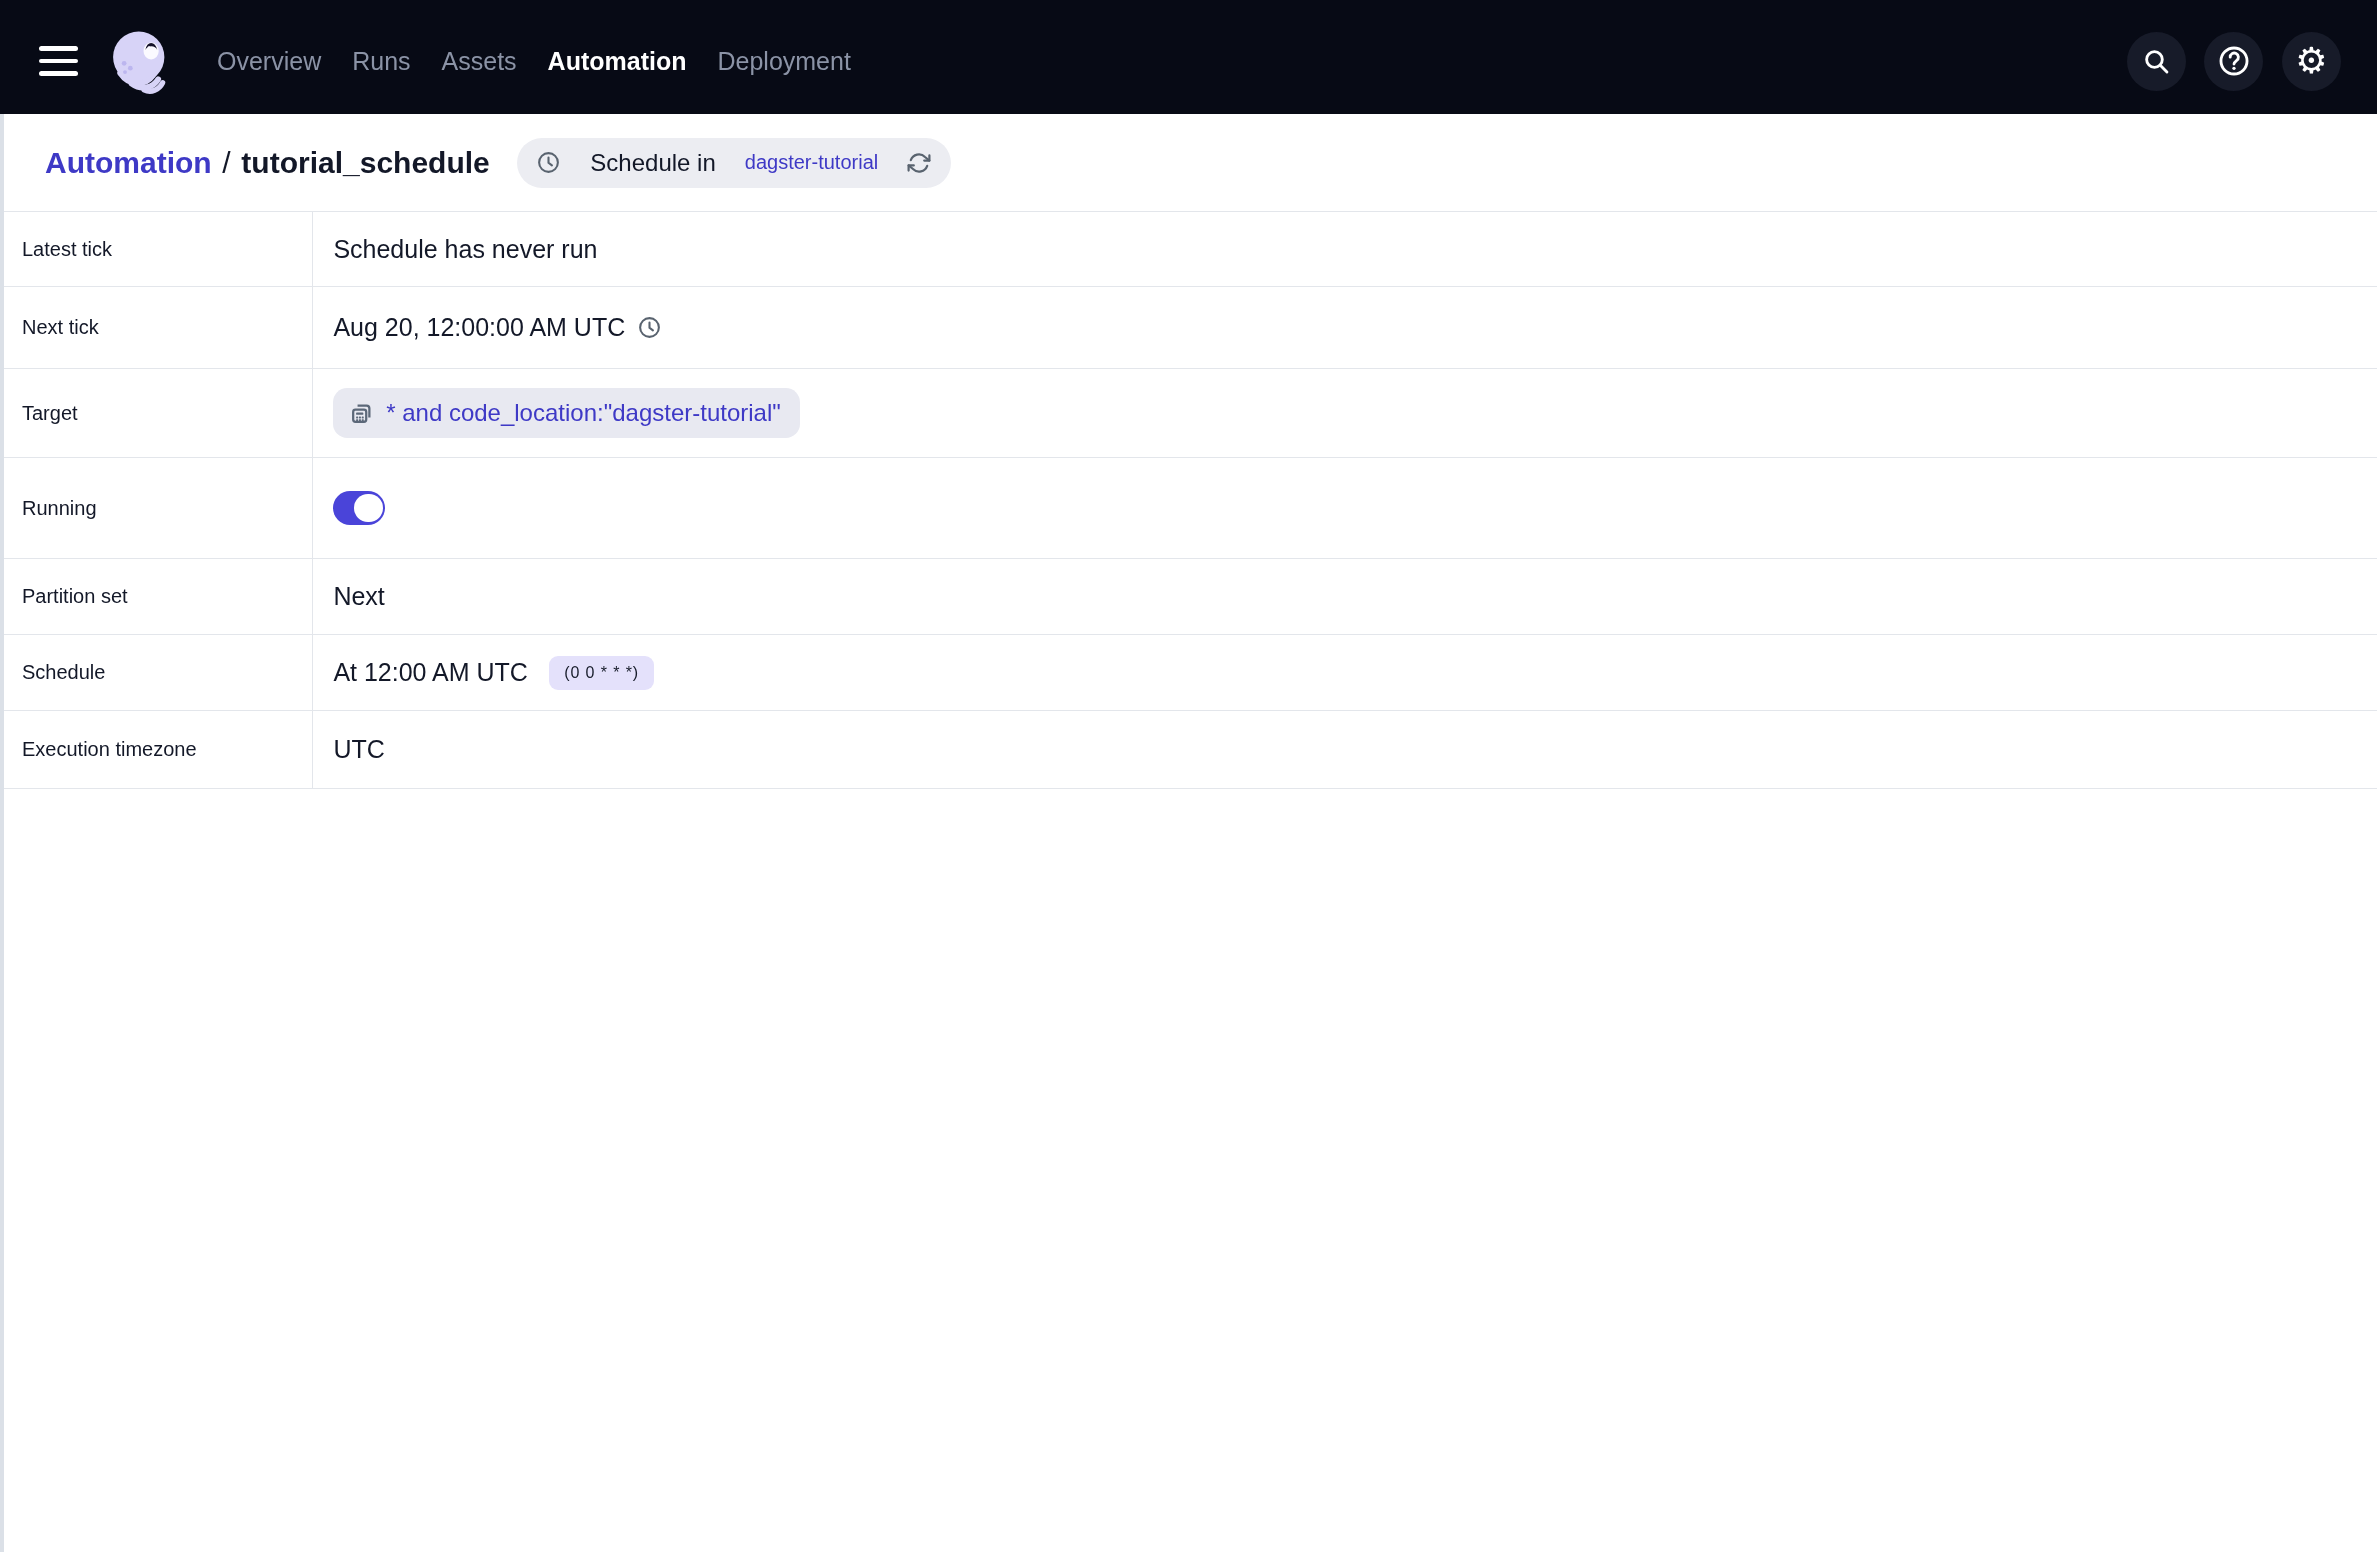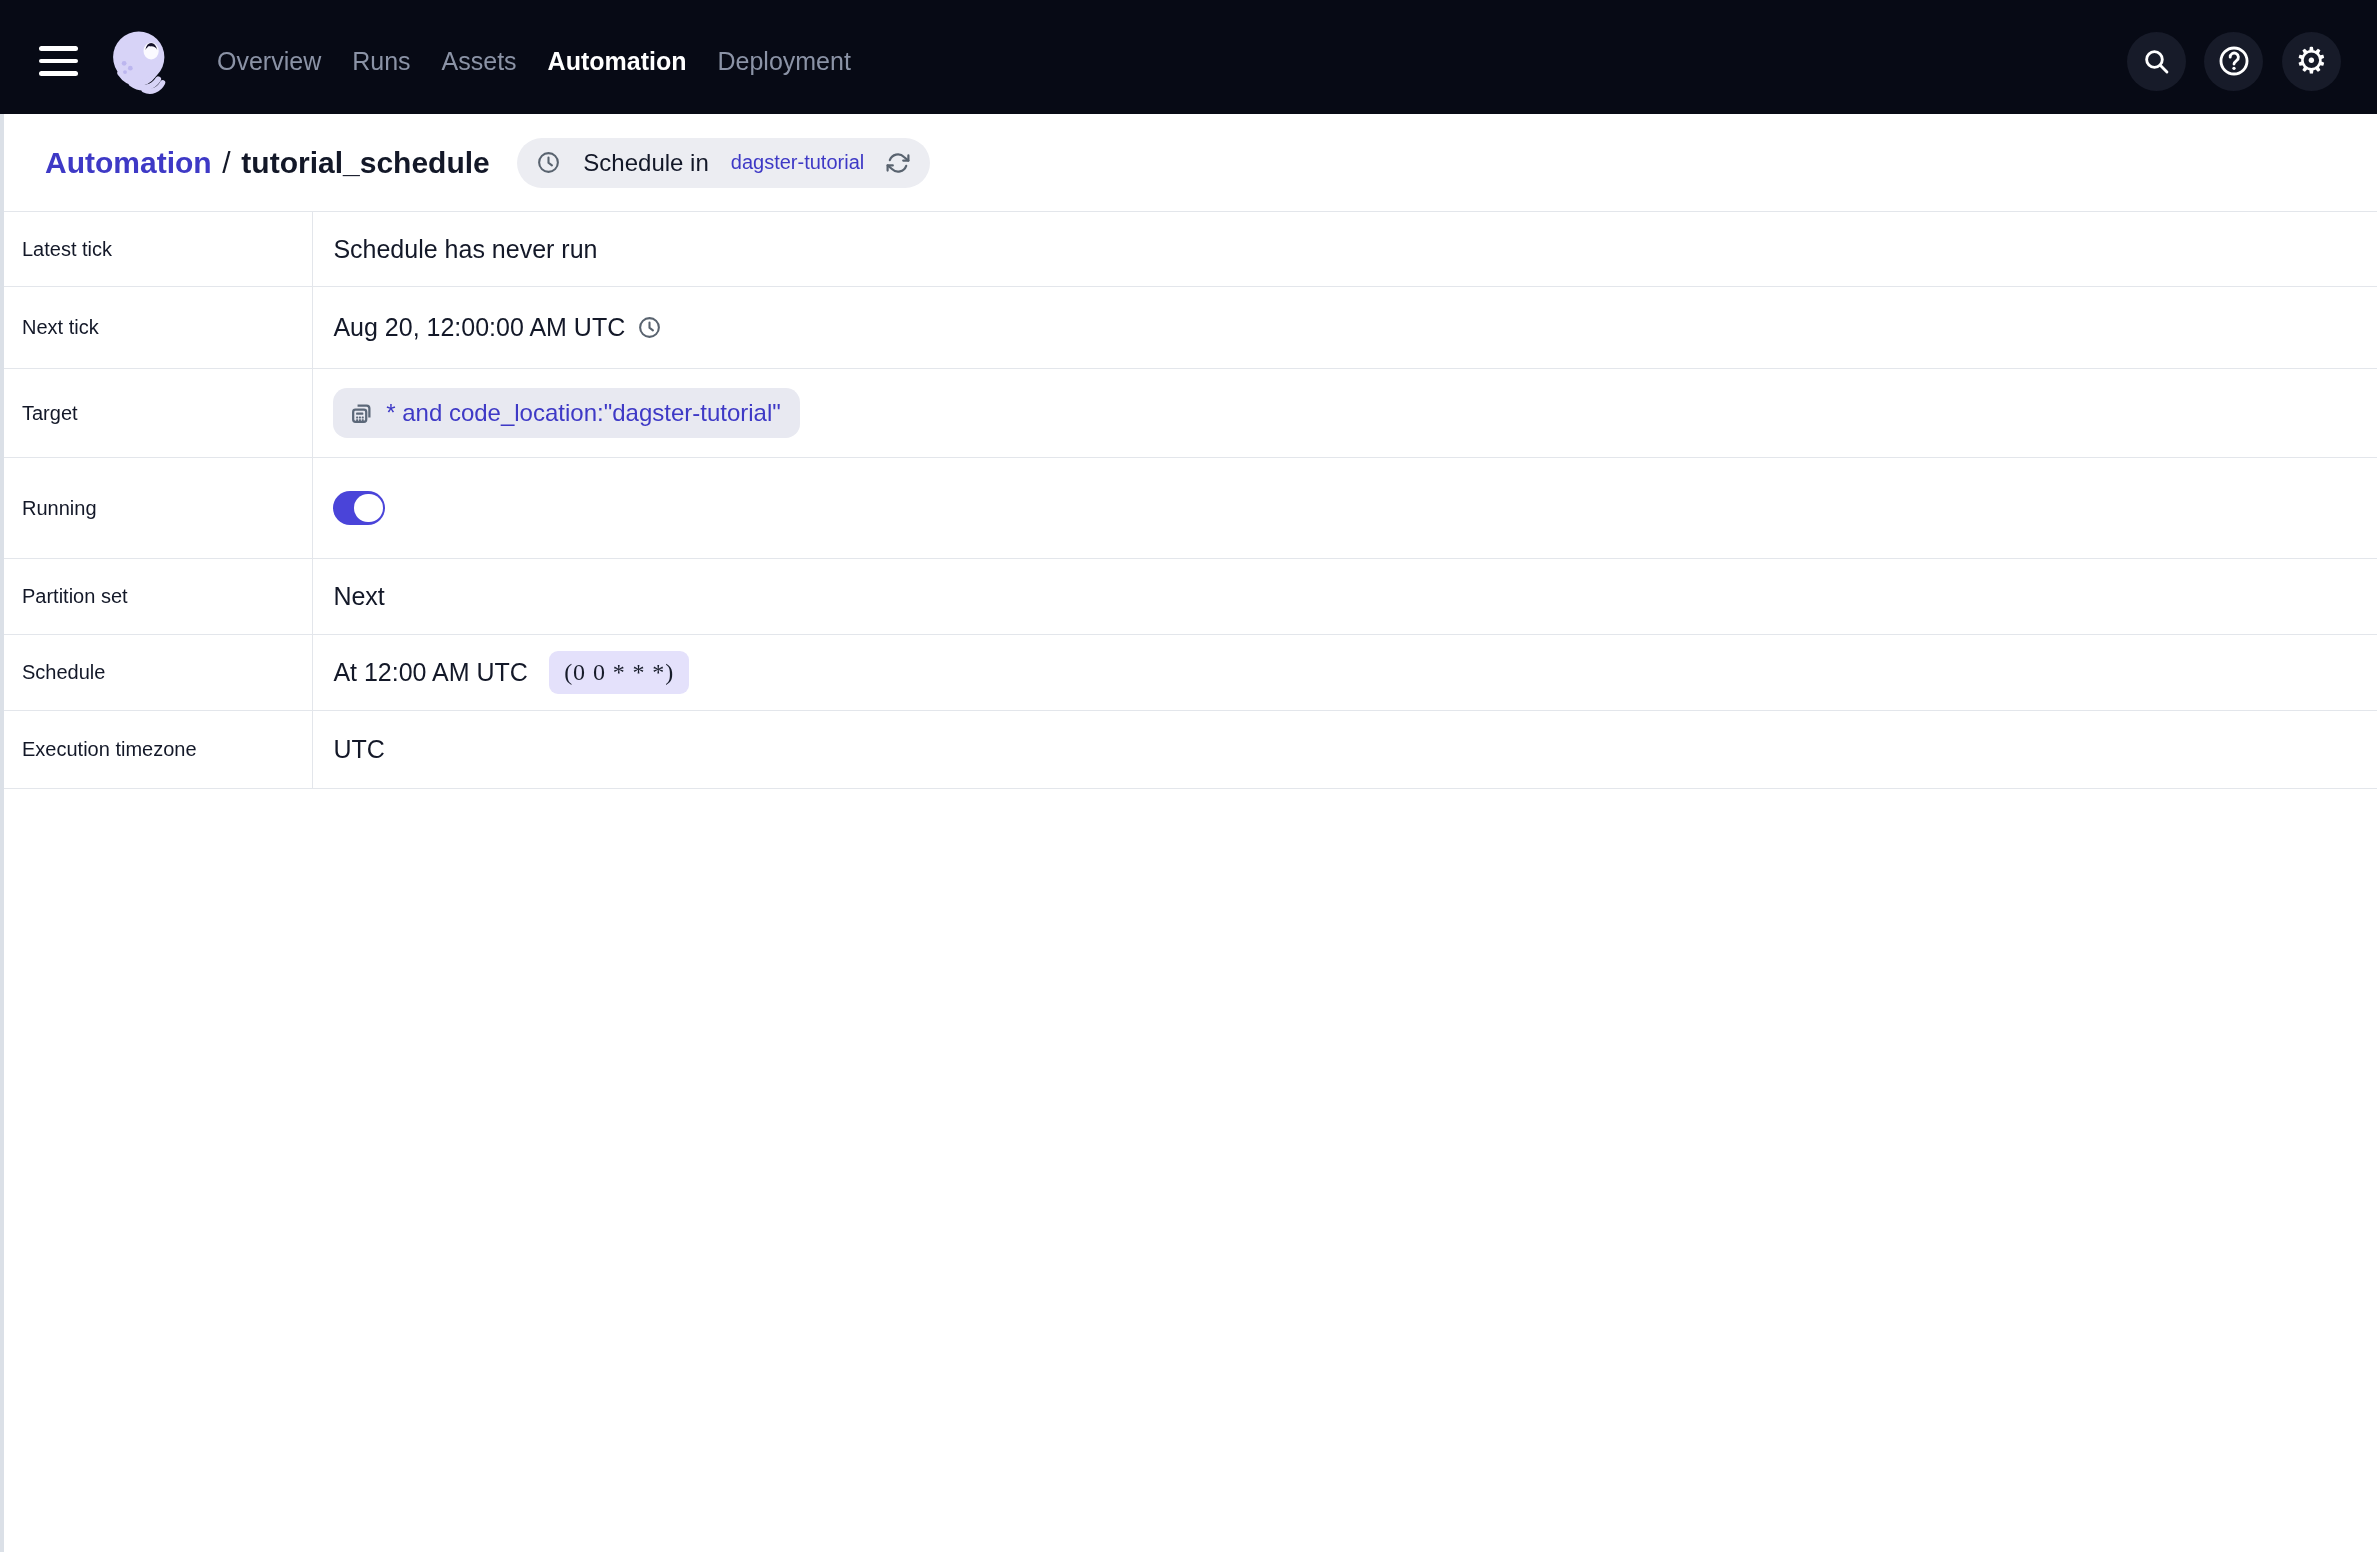--- a/index.html
+++ b/index.html
@@ -33,21 +33,21 @@
   .icon-btn{width:59px;height:59px;border-radius:50%;background:var(--nav-icon-bg);border:none;display:flex;align-items:center;justify-content:center;color:#fff;cursor:pointer}
   .icon-btn svg{display:block}
   .gear-glyph{font-family:"DejaVu Sans",sans-serif;font-size:36px;line-height:1;color:#fff}
 
   
   .page-header{height:98px;display:flex;align-items:center;padding:0 43px 0 45px;border-bottom:1.8px solid var(--border);background:#fff}
   .breadcrumb{display:flex;align-items:center;white-space:nowrap}
   .crumb-link{font-size:30px;font-weight:600;color:var(--accent);text-decoration:none;cursor:pointer}
   .crumb-sep{font-size:30px;font-weight:400;color:var(--text-dark);margin:0 10.7px}
   .crumb-current{font-size:30px;font-weight:700;color:var(--text-dark)}
-  .ctx-badge{display:flex;align-items:center;gap:22px;margin-left:27px;height:50px;padding:0 19.6px;border-radius:25px;background:var(--badge-gray-bg)}
+  .ctx-badge{display:flex;align-items:center;gap:29px;margin-left:27px;height:50px;padding:0 19.6px;border-radius:25px;background:var(--badge-gray-bg)}
   .ctx-badge .txt{font-size:24px;color:var(--text-dark)}
   .ctx-badge .lnk{font-size:20px;color:var(--accent);text-decoration:none;cursor:pointer}
   .ctx-badge svg{color:var(--muted)}
   .hdr-right{margin-left:auto;display:flex;align-items:center}
   .countdown{font-size:27px;color:#3A4250}
   .refresh-btn{background:none;border:none;color:#566070;margin:0 23px 0 16px;cursor:pointer;display:flex;align-items:center}
   .preview-btn{display:flex;align-items:center;gap:10.7px;height:55px;padding:0 20.4px;border-radius:12.4px;border:1.8px solid #C9D0D9;background:#fff;cursor:pointer}
   .preview-btn .lbl{font-size:25px;font-weight:500;color:var(--text-dark)}
   .preview-btn svg{color:var(--text-dark)}
 
@@ -58,21 +58,21 @@
   .row .value{flex:1;display:flex;align-items:center;padding-left:20.4px;font-size:25px;color:var(--text-dark)}
   .h84{height:75px}.h92{height:82px}.h100{height:89px}.h114{height:101px}.h86{height:76px}.h88{height:78px}
   .clock-after{margin-left:11.6px;color:var(--muted);display:flex}
   .target-chip{display:flex;align-items:center;gap:11.6px;height:50px;padding:0 19.6px 0 14.2px;border-radius:14.2px;background:var(--target-badge-bg);cursor:pointer}
   .target-chip svg{color:#5C6879}
   .target-chip .sel{font-size:24px;color:var(--accent)}
   .toggle{position:relative;width:52px;height:34px;border-radius:17px;background:#C4C8D4;border:none;cursor:pointer}
   .toggle.on{background:var(--toggle-on)}
   .toggle .knob{position:absolute;top:2.7px;right:2.7px;width:28.5px;height:28.5px;border-radius:50%;background:#fff}
   .cron-chip{margin-left:21.3px;padding:8px 15px;border-radius:9px;background:var(--badge-lavender-bg);
-    font-family:Liberation Serif, serif;font-size:24px;color:#171C2A;letter-spacing:0.9px}
+    font-family:Liberation Sans, sans-serif;font-size:16px;color:#171C2A;letter-spacing:0.9px}
 
   .edge-strip{position:fixed;left:0;top:114px;bottom:0;width:4.4px;background:var(--edge-strip)}
 </style>
 </head>
 <body>
 
 <svg width="0" height="0" style="position:absolute" aria-hidden="true">
   <defs>
     <g id="i-clock" fill="none" stroke="currentColor" stroke-width="2" stroke-linecap="round">
       <circle cx="12" cy="12" r="9"></circle>

